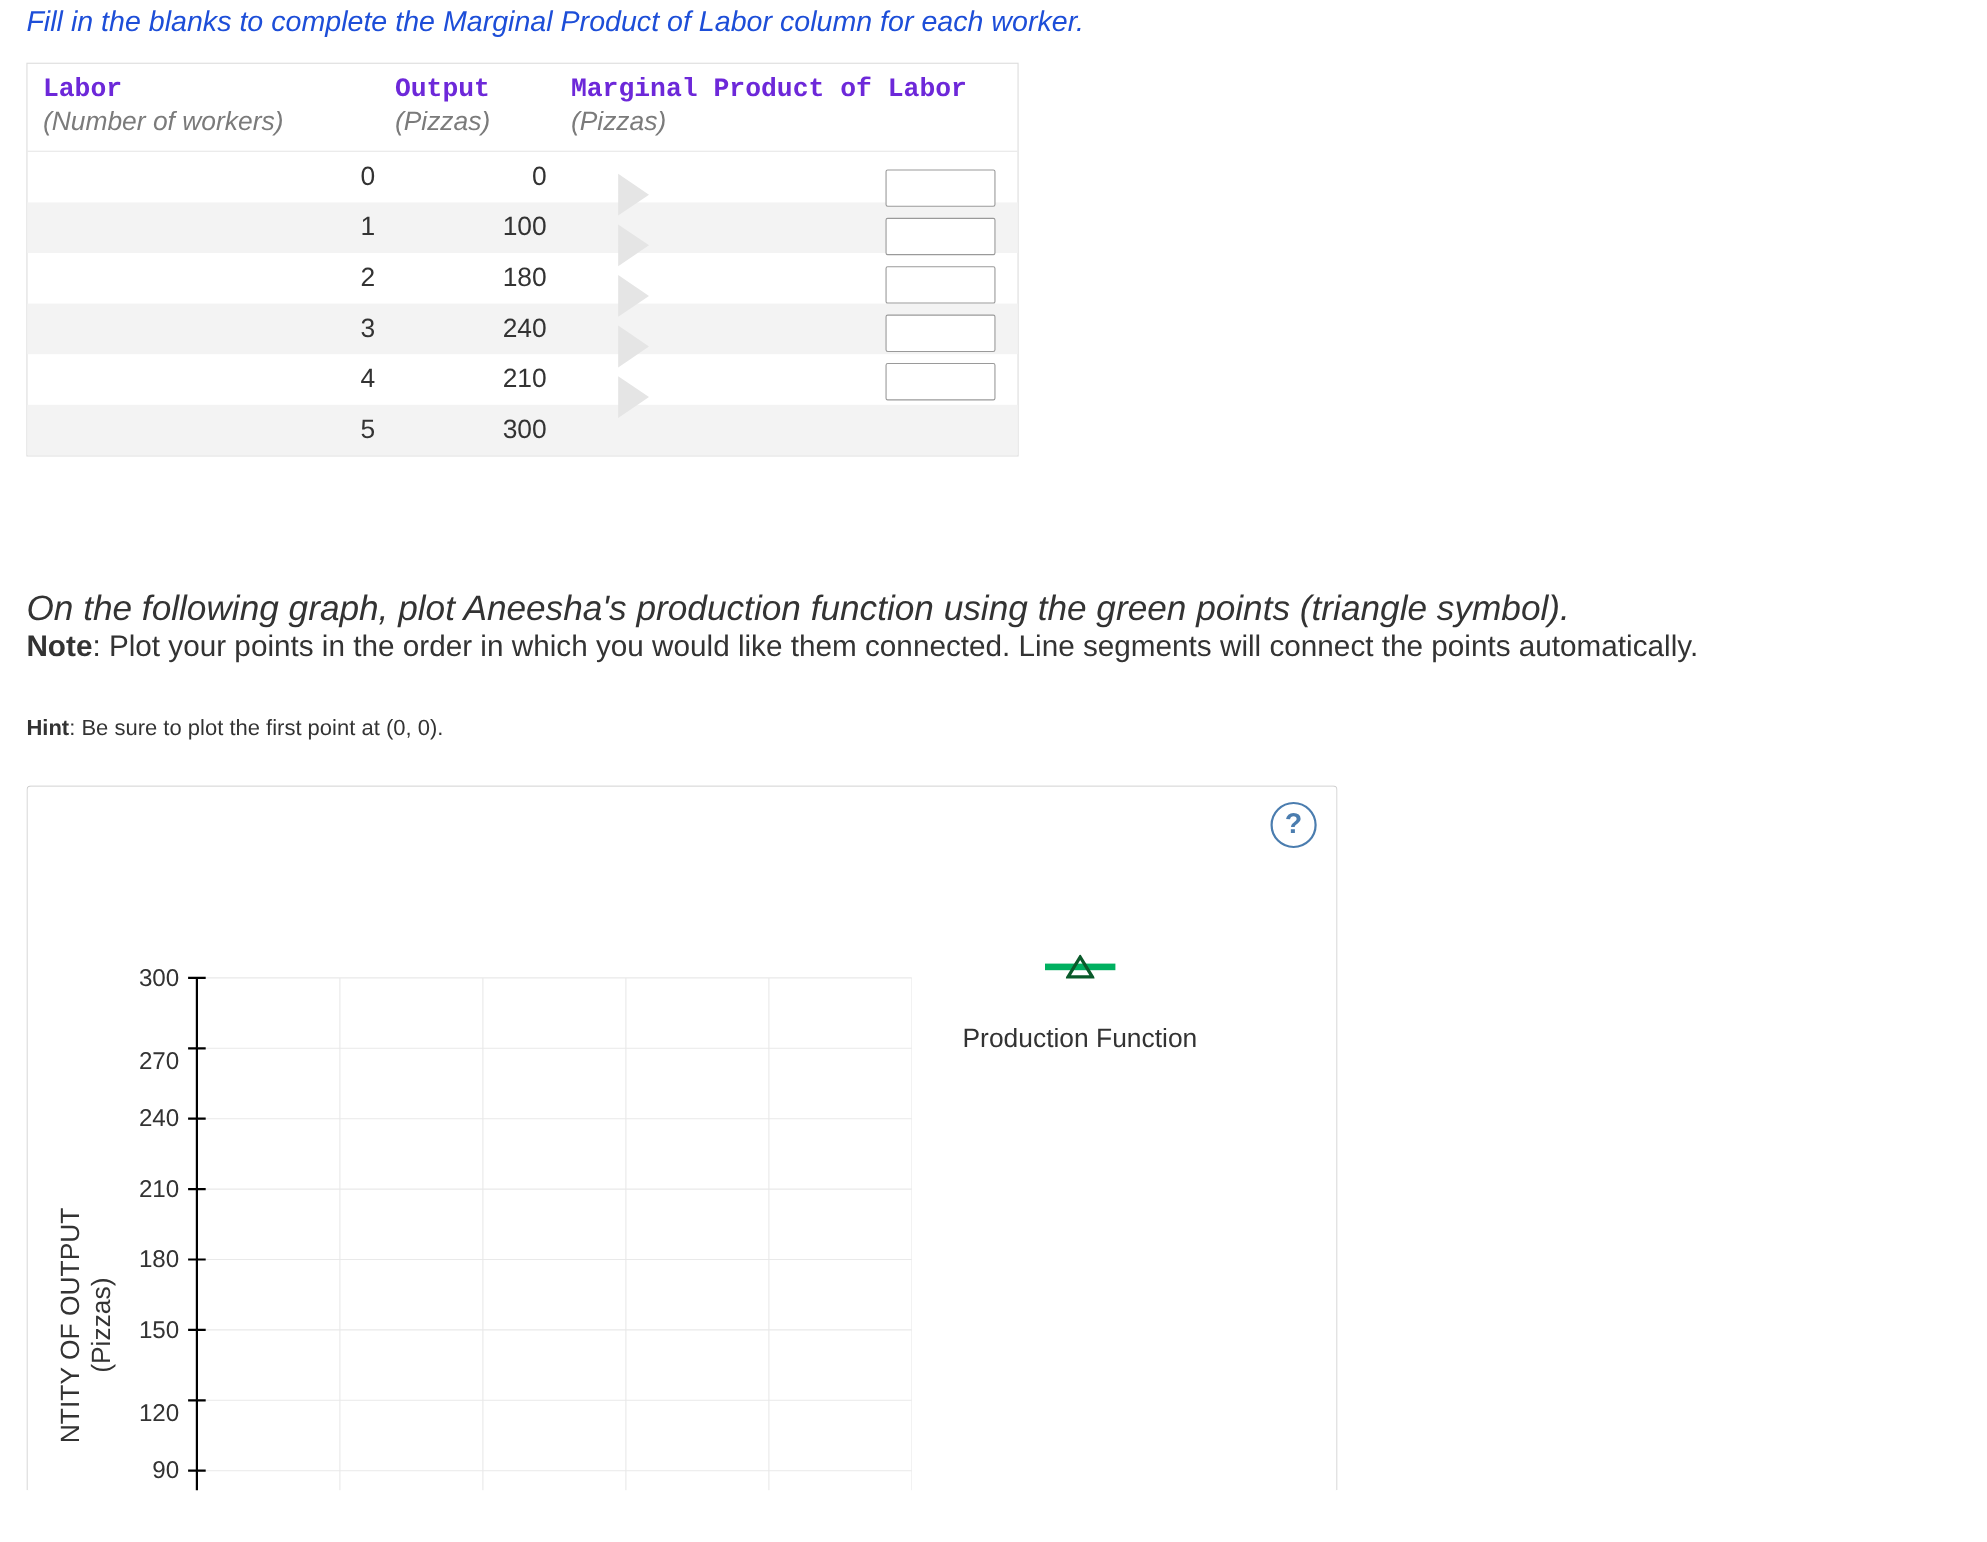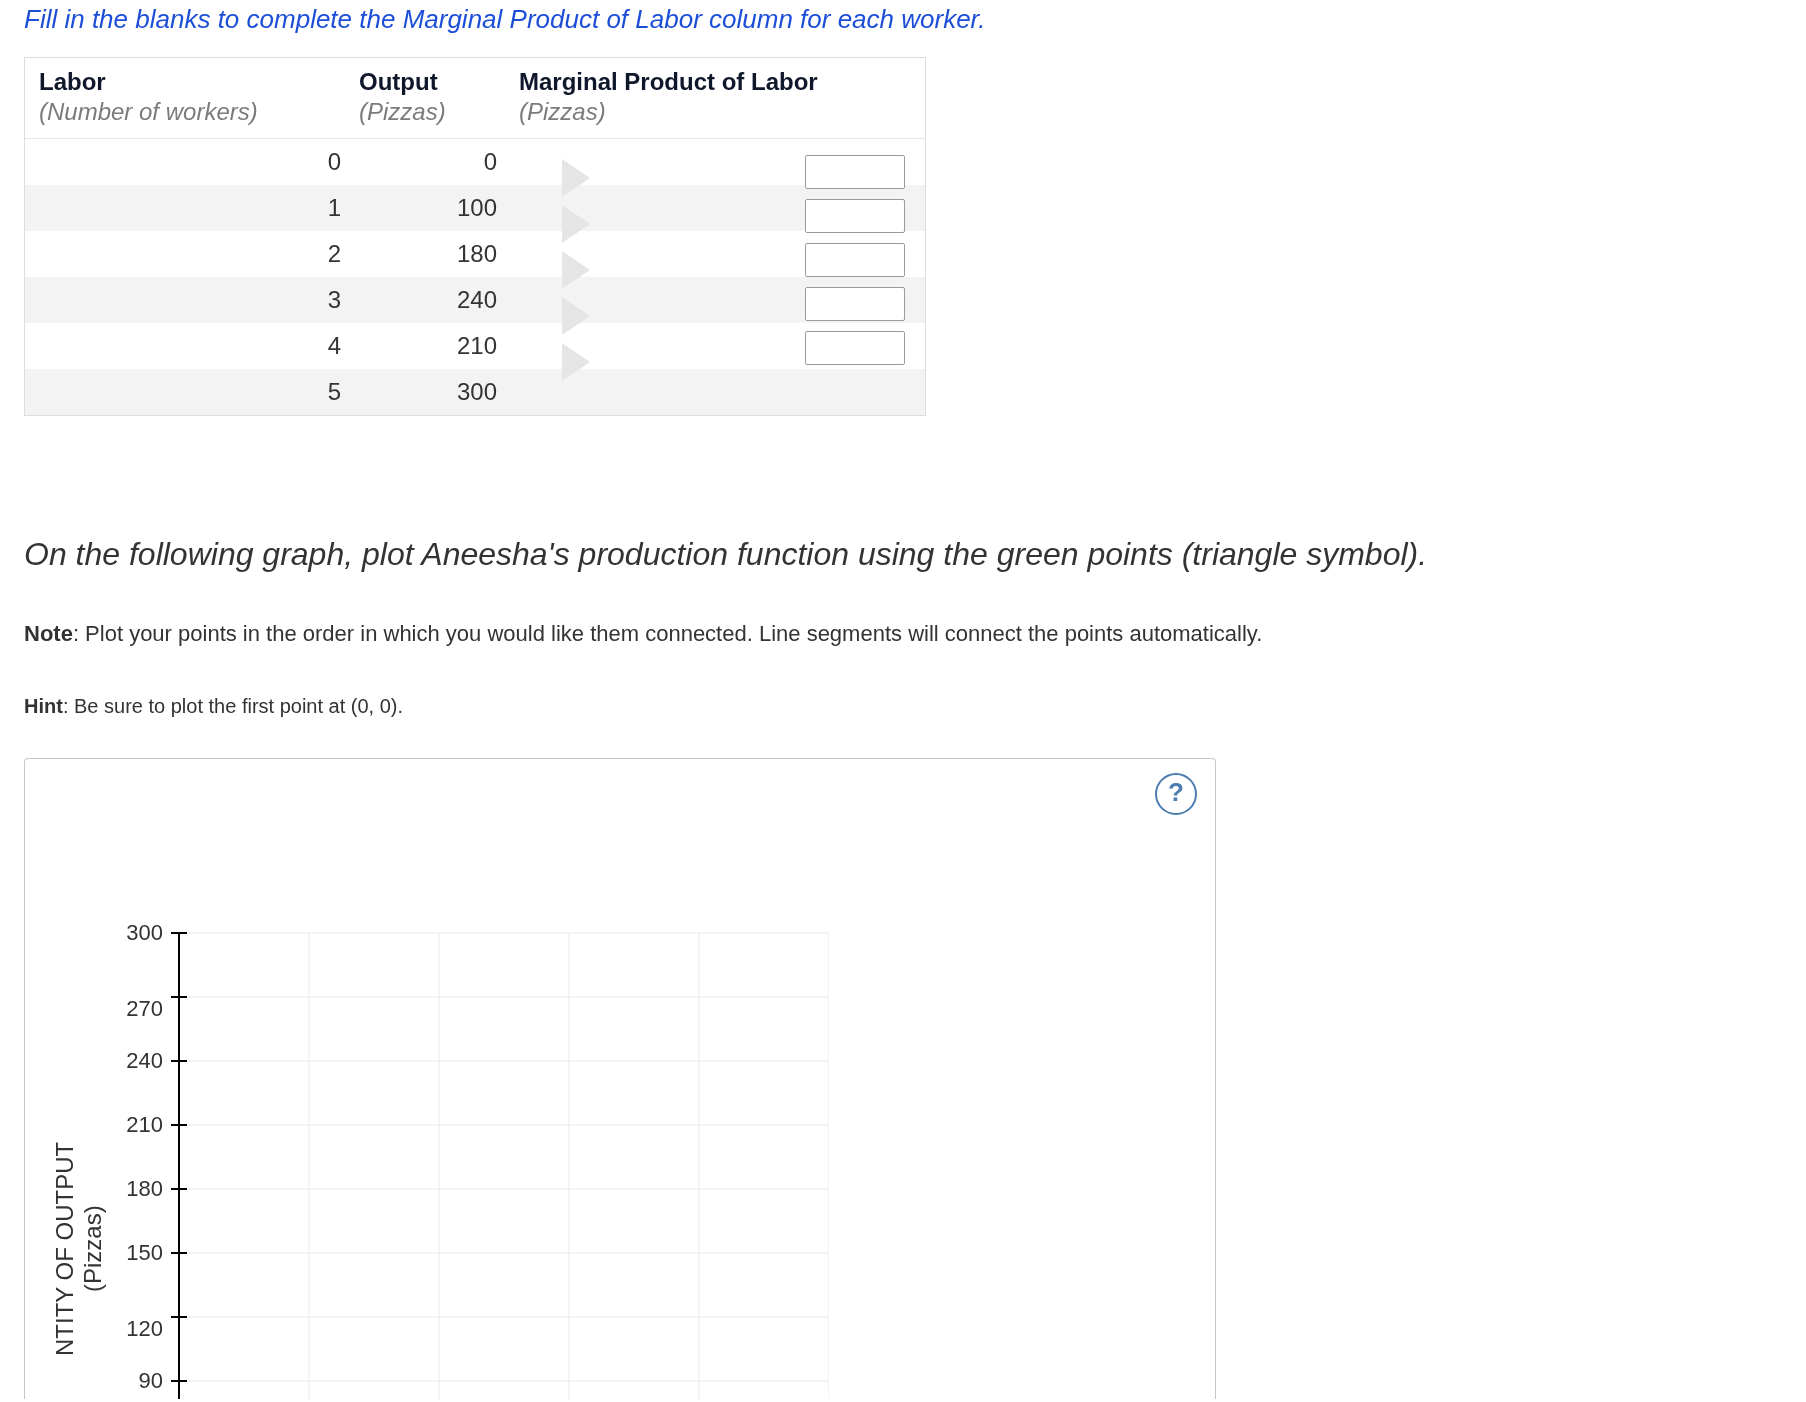--- a/index.html
+++ b/index.html
@@ -27,21 +27,21 @@
     font-size: 24px;
   }
   .tbl-head {
     display: flex;
     padding: 10px 14px 12px 14px;
     border-bottom: 1px solid #e6e6e6;
   }
   .col-lab { width: 320px; }
   .col-out { width: 160px; }
   .col-mpl { flex: 1; }
-  .hd-main { font-weight: bold; color: #0f172a; }
+  .hd-main { font-weight: bold; color: #6d28d9; font-family: Liberation Mono, monospace; }
   .hd-sub  { font-style: italic; color: #7b7b7b; margin-top: 2px; }
   .tbl-body { position: relative; }
   .trow {
     display: flex;
     align-items: center;
     height: 46px;
     padding: 0 14px;
   }
   .trow.alt { background: #f3f3f3; }
   .c-lab { width: 320px; text-align: right; padding-right: 18px; box-sizing: border-box; }
@@ -73,21 +73,21 @@
     height: 34px;
     border: 1px solid #9a9a9a;
     border-radius: 2px;
     font-size: 20px;
     padding: 0 6px;
     box-sizing: border-box;
   }
 
   
   .para1 { font-style: italic; font-size: 32px; margin-top: 120px; }
-  .para2 { font-size: 22px; margin-top: 48px; }
+  .para2 { font-size: 27px; }
   .para2 b { font-weight: bold; font-style: normal; }
   .para3 { font-size: 20px; margin-top: 48px; }
   .para3 b { font-weight: bold; }
 
   
   .graph-panel {
     margin-top: 40px;
     width: 1190px;
     border: 1px solid #c7c7c7;
     border-bottom: none;
@@ -313,16 +313,25 @@
           <line x1="2" y1="88" x2="18" y2="88" stroke="#000" stroke-width="2"></line>
           <line x1="2" y1="152" x2="18" y2="152" stroke="#000" stroke-width="2"></line>
           <line x1="2" y1="216" x2="18" y2="216" stroke="#000" stroke-width="2"></line>
           <line x1="2" y1="280" x2="18" y2="280" stroke="#000" stroke-width="2"></line>
           <line x1="2" y1="344" x2="18" y2="344" stroke="#000" stroke-width="2"></line>
           <line x1="2" y1="408" x2="18" y2="408" stroke="#000" stroke-width="2"></line>
           <line x1="2" y1="472" x2="18" y2="472" stroke="#000" stroke-width="2"></line>
         </svg>
       </div>
 
+      <div class="legend">
+        <div class="legend-sym">
+          <div class="legend-bar"></div>
+          <svg class="legend-tri" width="26" height="22">
+            <polygon points="13,2 24,20 2,20" fill="none" stroke="#0a5a2a" stroke-width="3"></polygon>
+          </svg>
+        </div>
+        <div class="legend-label">Production Function</div>
+      </div>
     </div>
   </div>
 
 </div>
 
 </body></html>

